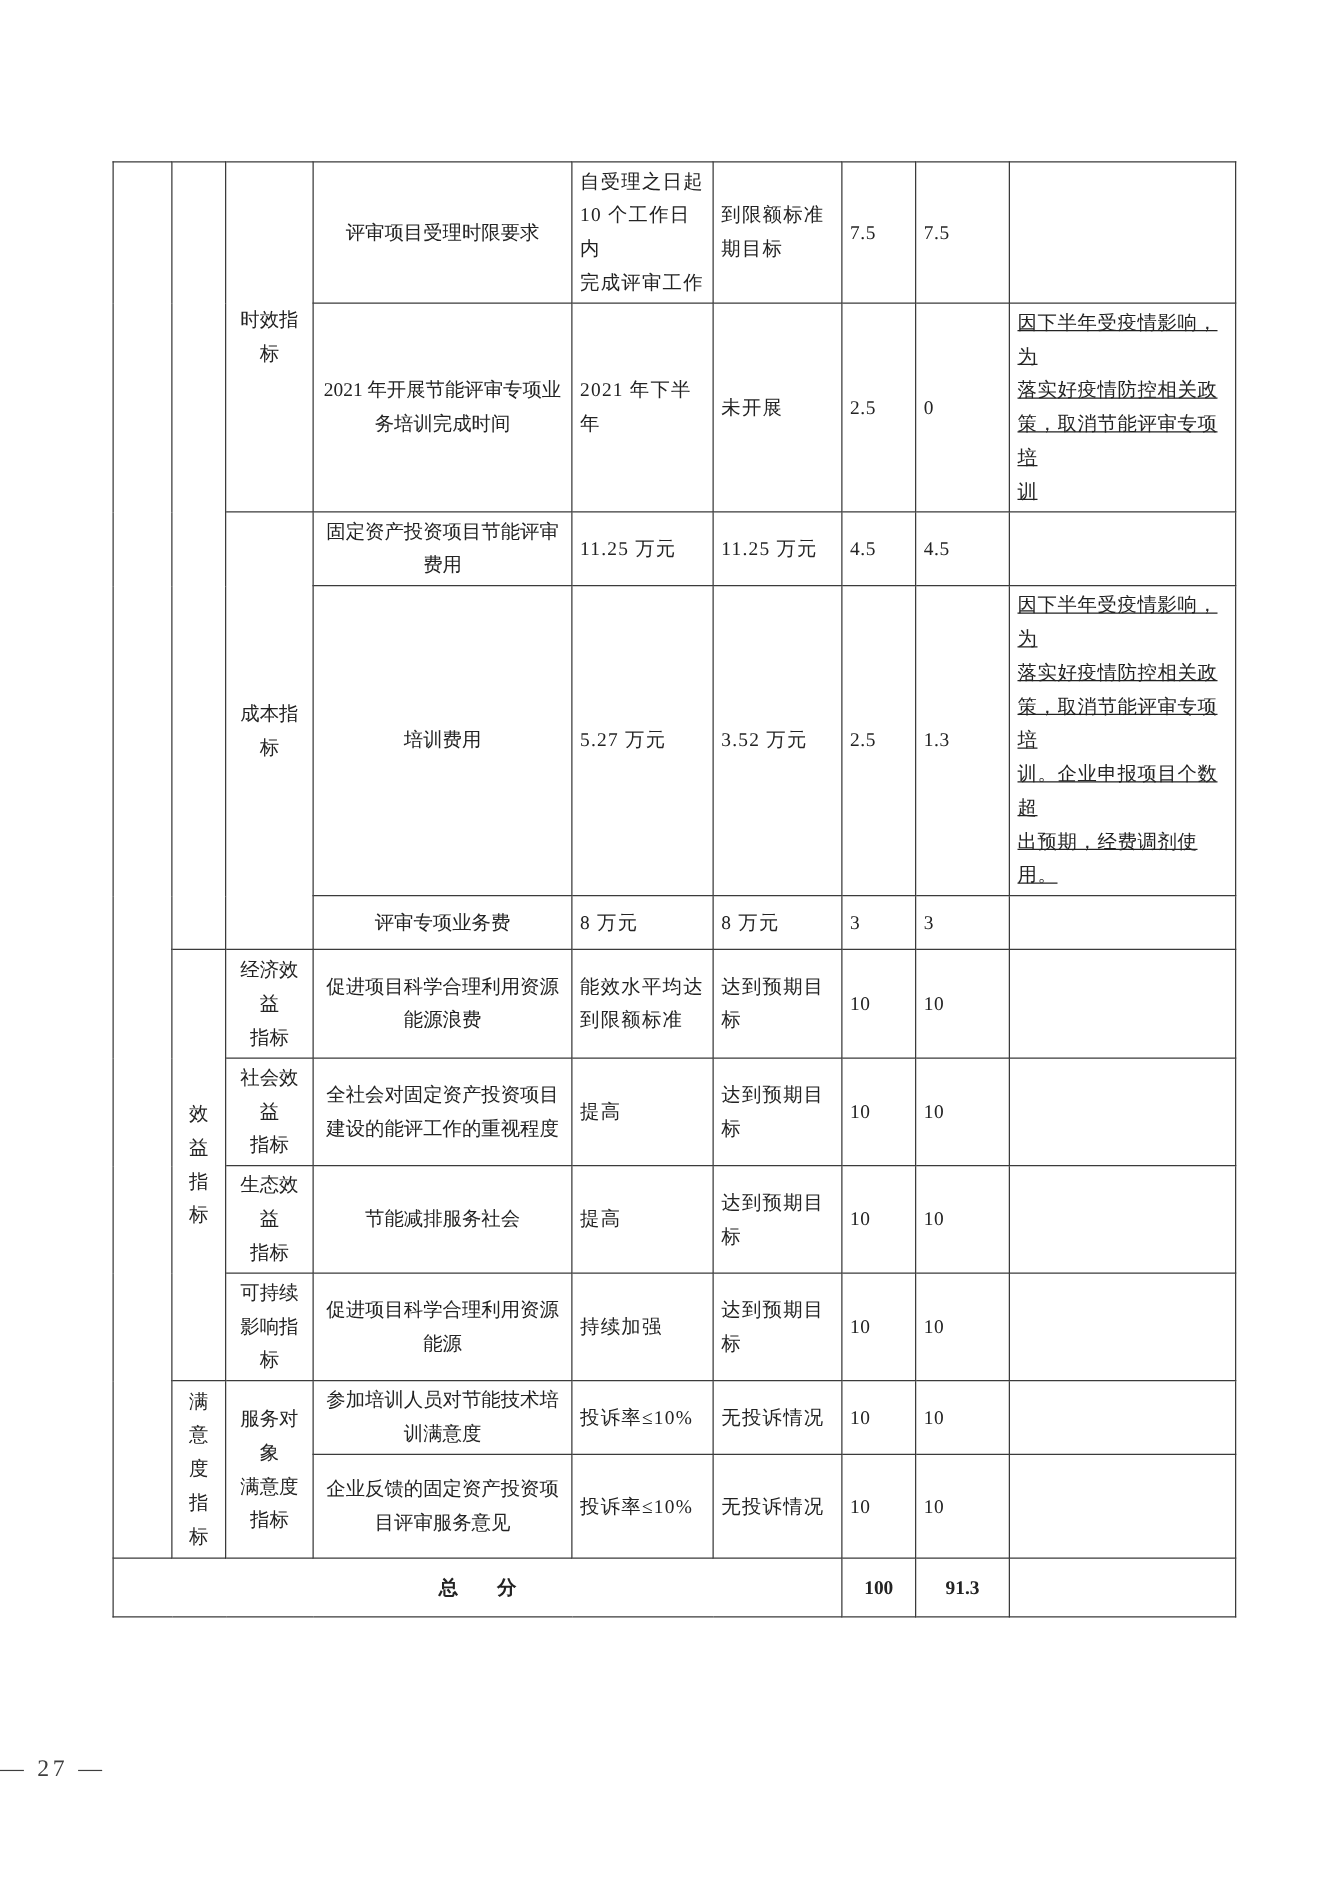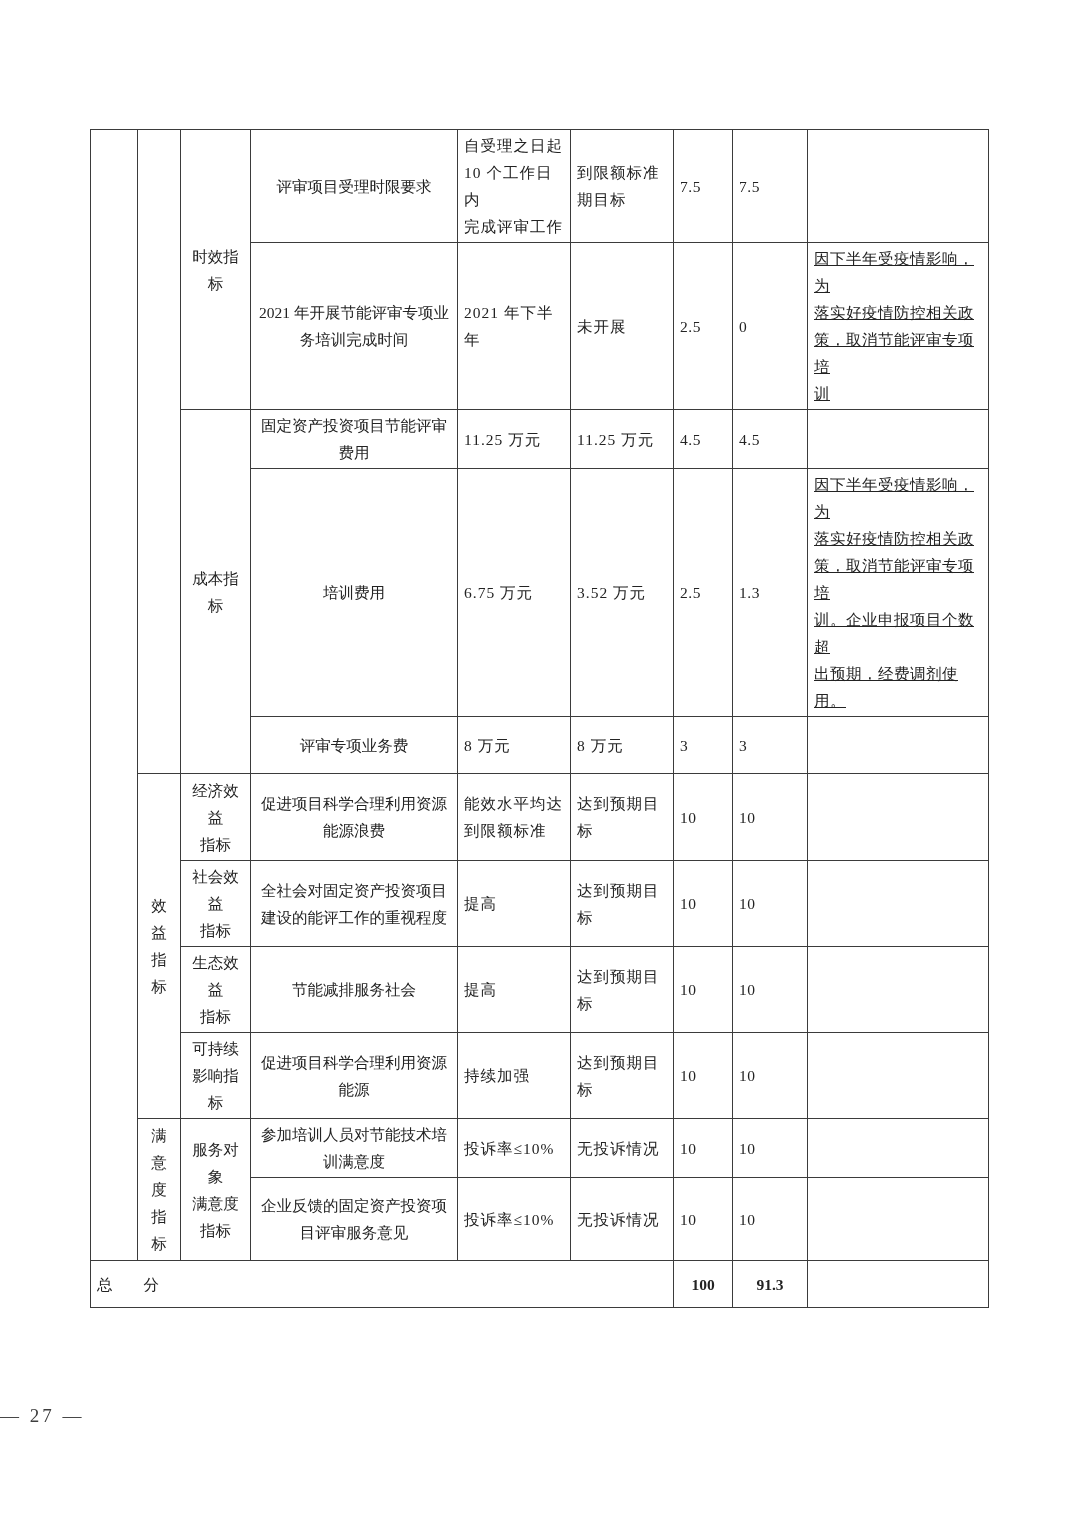--- a/index.html
+++ b/index.html
@@ -82,21 +82,22 @@
   td.rmk {
     text-align: left;
     white-space: pre-line;
     font-size: 13.5px;
     line-height: 27px;
     padding: 3px 7px 3px 10px;
     letter-spacing: 0.5px;
     text-decoration: underline;
   }
   td.total-label {
-    font-weight: normal;
+    text-align: center;
+    font-weight: bold;
     font-size: 17px;
     white-space: pre;
     border-radius: 21px;
   }
   td.total-num {
     text-align: center;
     font-weight: bold;
     font-size: 16.5px;
   }
   .page-number {
@@ -165,32 +166,32 @@
 费用</td>
         <td class="tgt">11.25 万元</td>
         <td class="act">11.25 万元</td>
         <td class="num">4.5</td>
         <td class="num">4.5</td>
         <td class="rmk"></td>
       </tr>
 
       <tr style="height:143px">
         <td class="ind">培训费用</td>
-        <td class="tgt">6.75 万元</td>
+        <td class="tgt">5.27 万元</td>
         <td class="act">3.52 万元</td>
         <td class="num">2.5</td>
         <td class="num">1.3</td>
         <td class="rmk">因下半年受疫情影响，为
 落实好疫情防控相关政
 策，取消节能评审专项培
 训。企业申报项目个数超
 出预期，经费调剂使用。</td>
       </tr>
 
-      <tr style="height:57px">
+      <tr style="height:43px">
         <td class="ind">评审专项业务费</td>
         <td class="tgt">8 万元</td>
         <td class="act">8 万元</td>
         <td class="num">3</td>
         <td class="num">3</td>
         <td class="rmk"></td>
       </tr>
 
       <tr style="height:87px">
         <td class="group-v" rowspan="4">效

